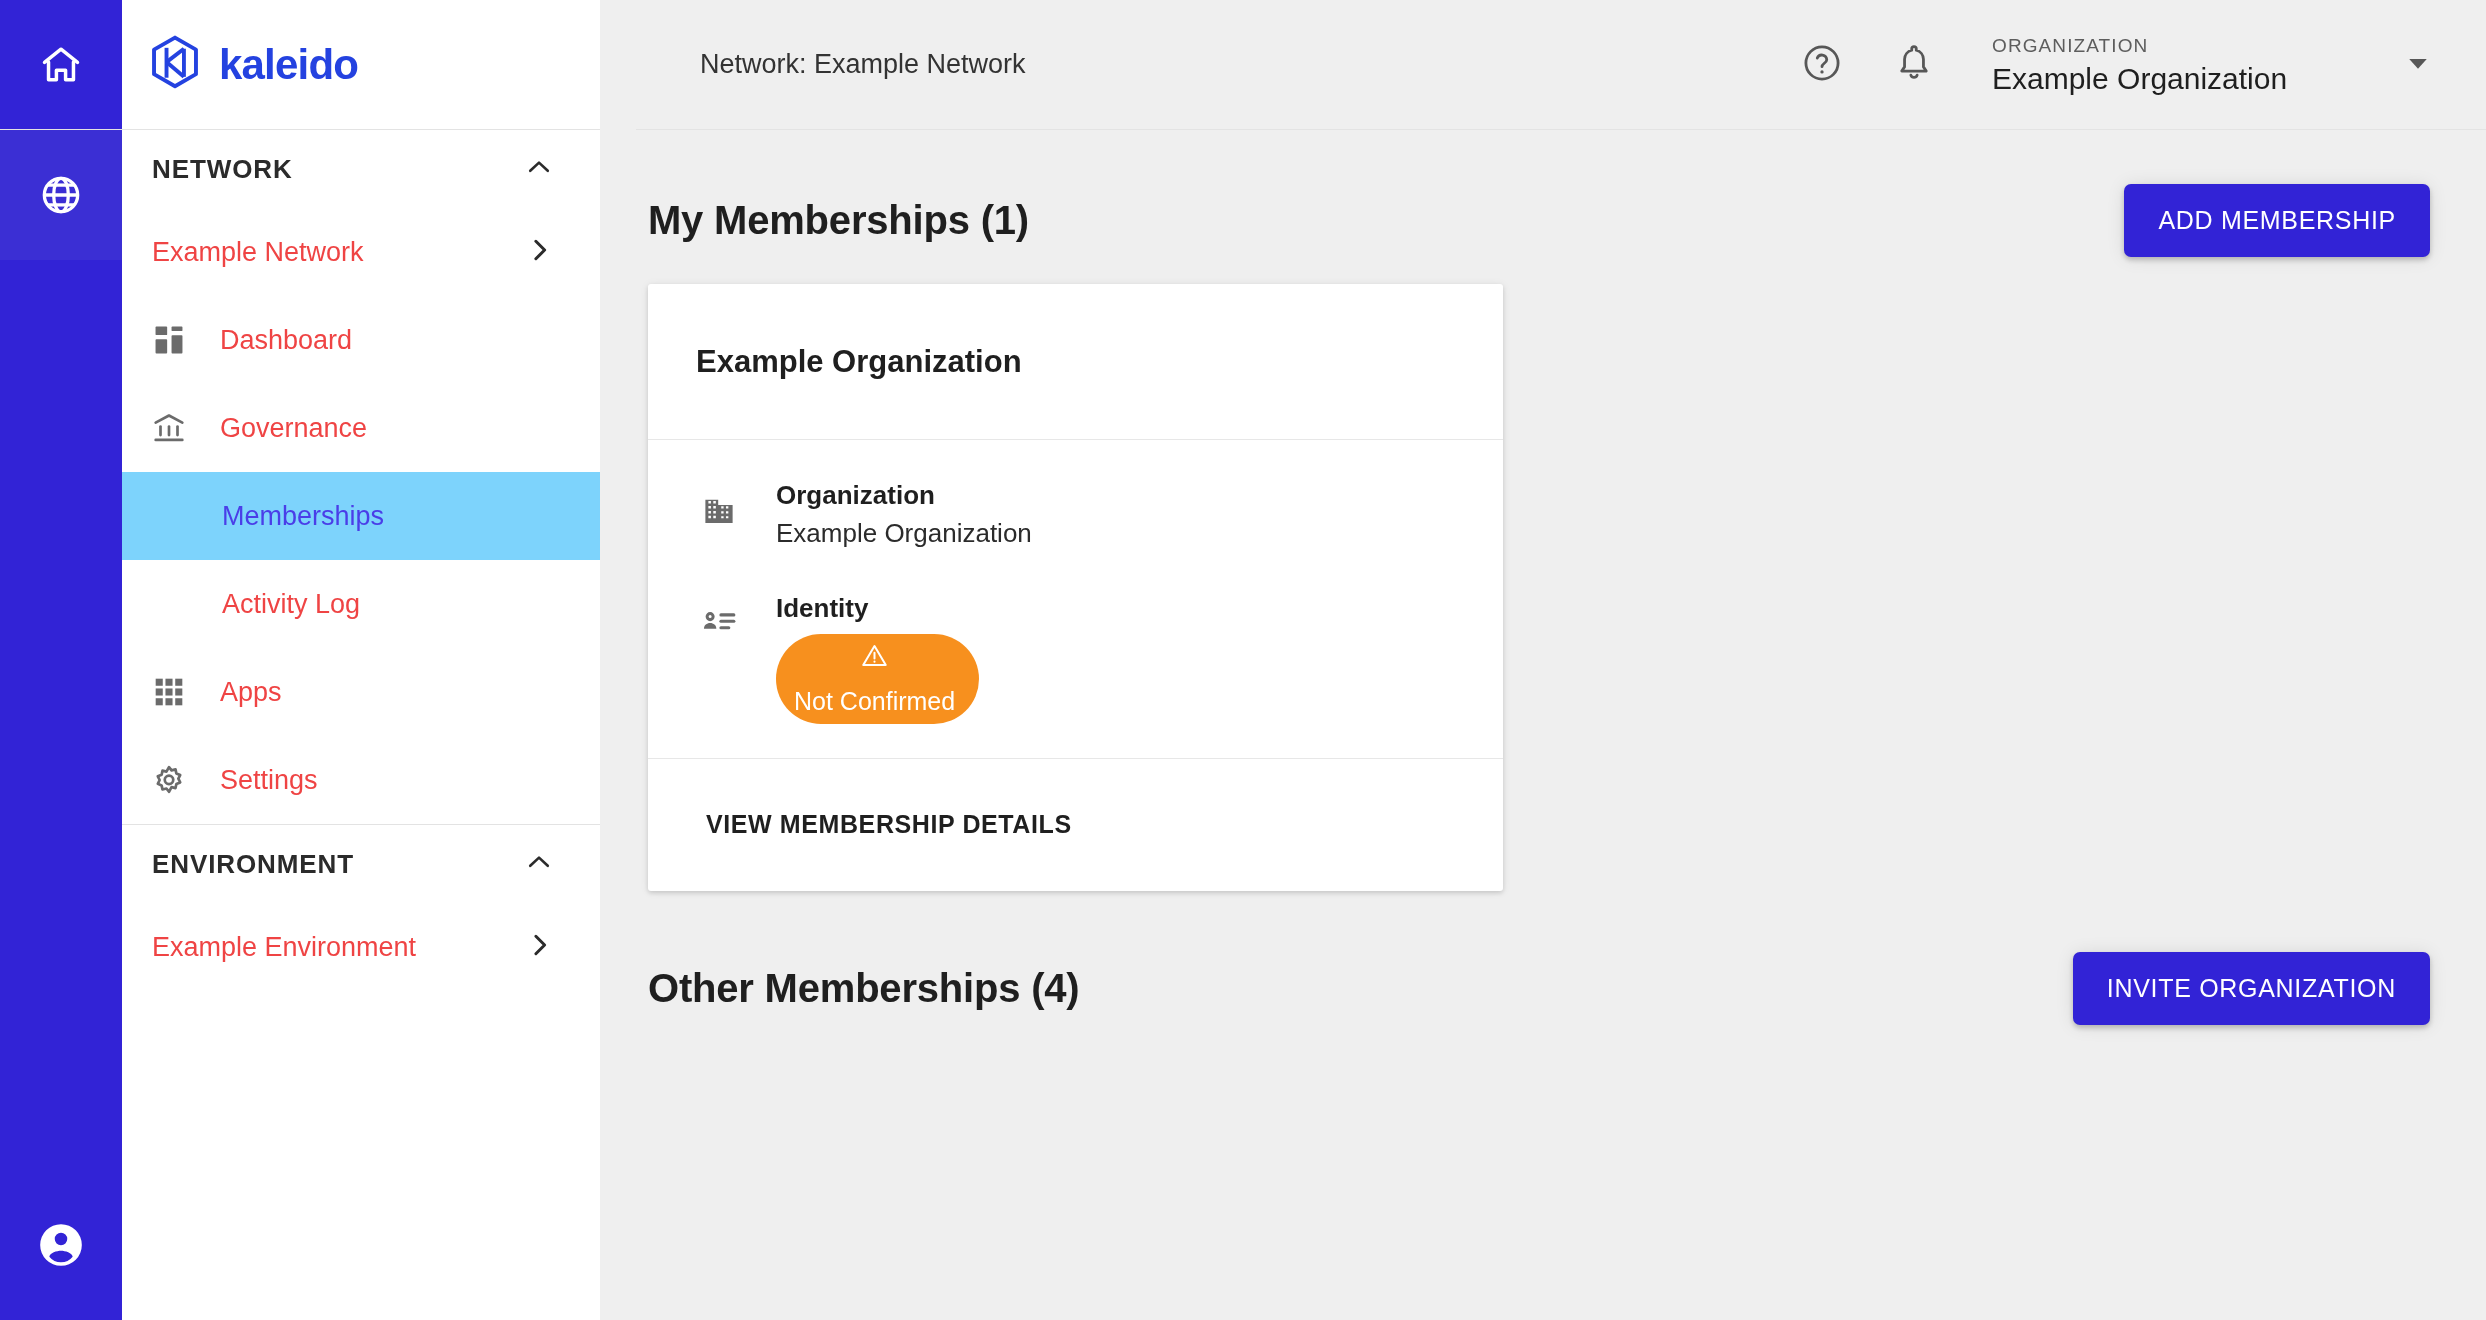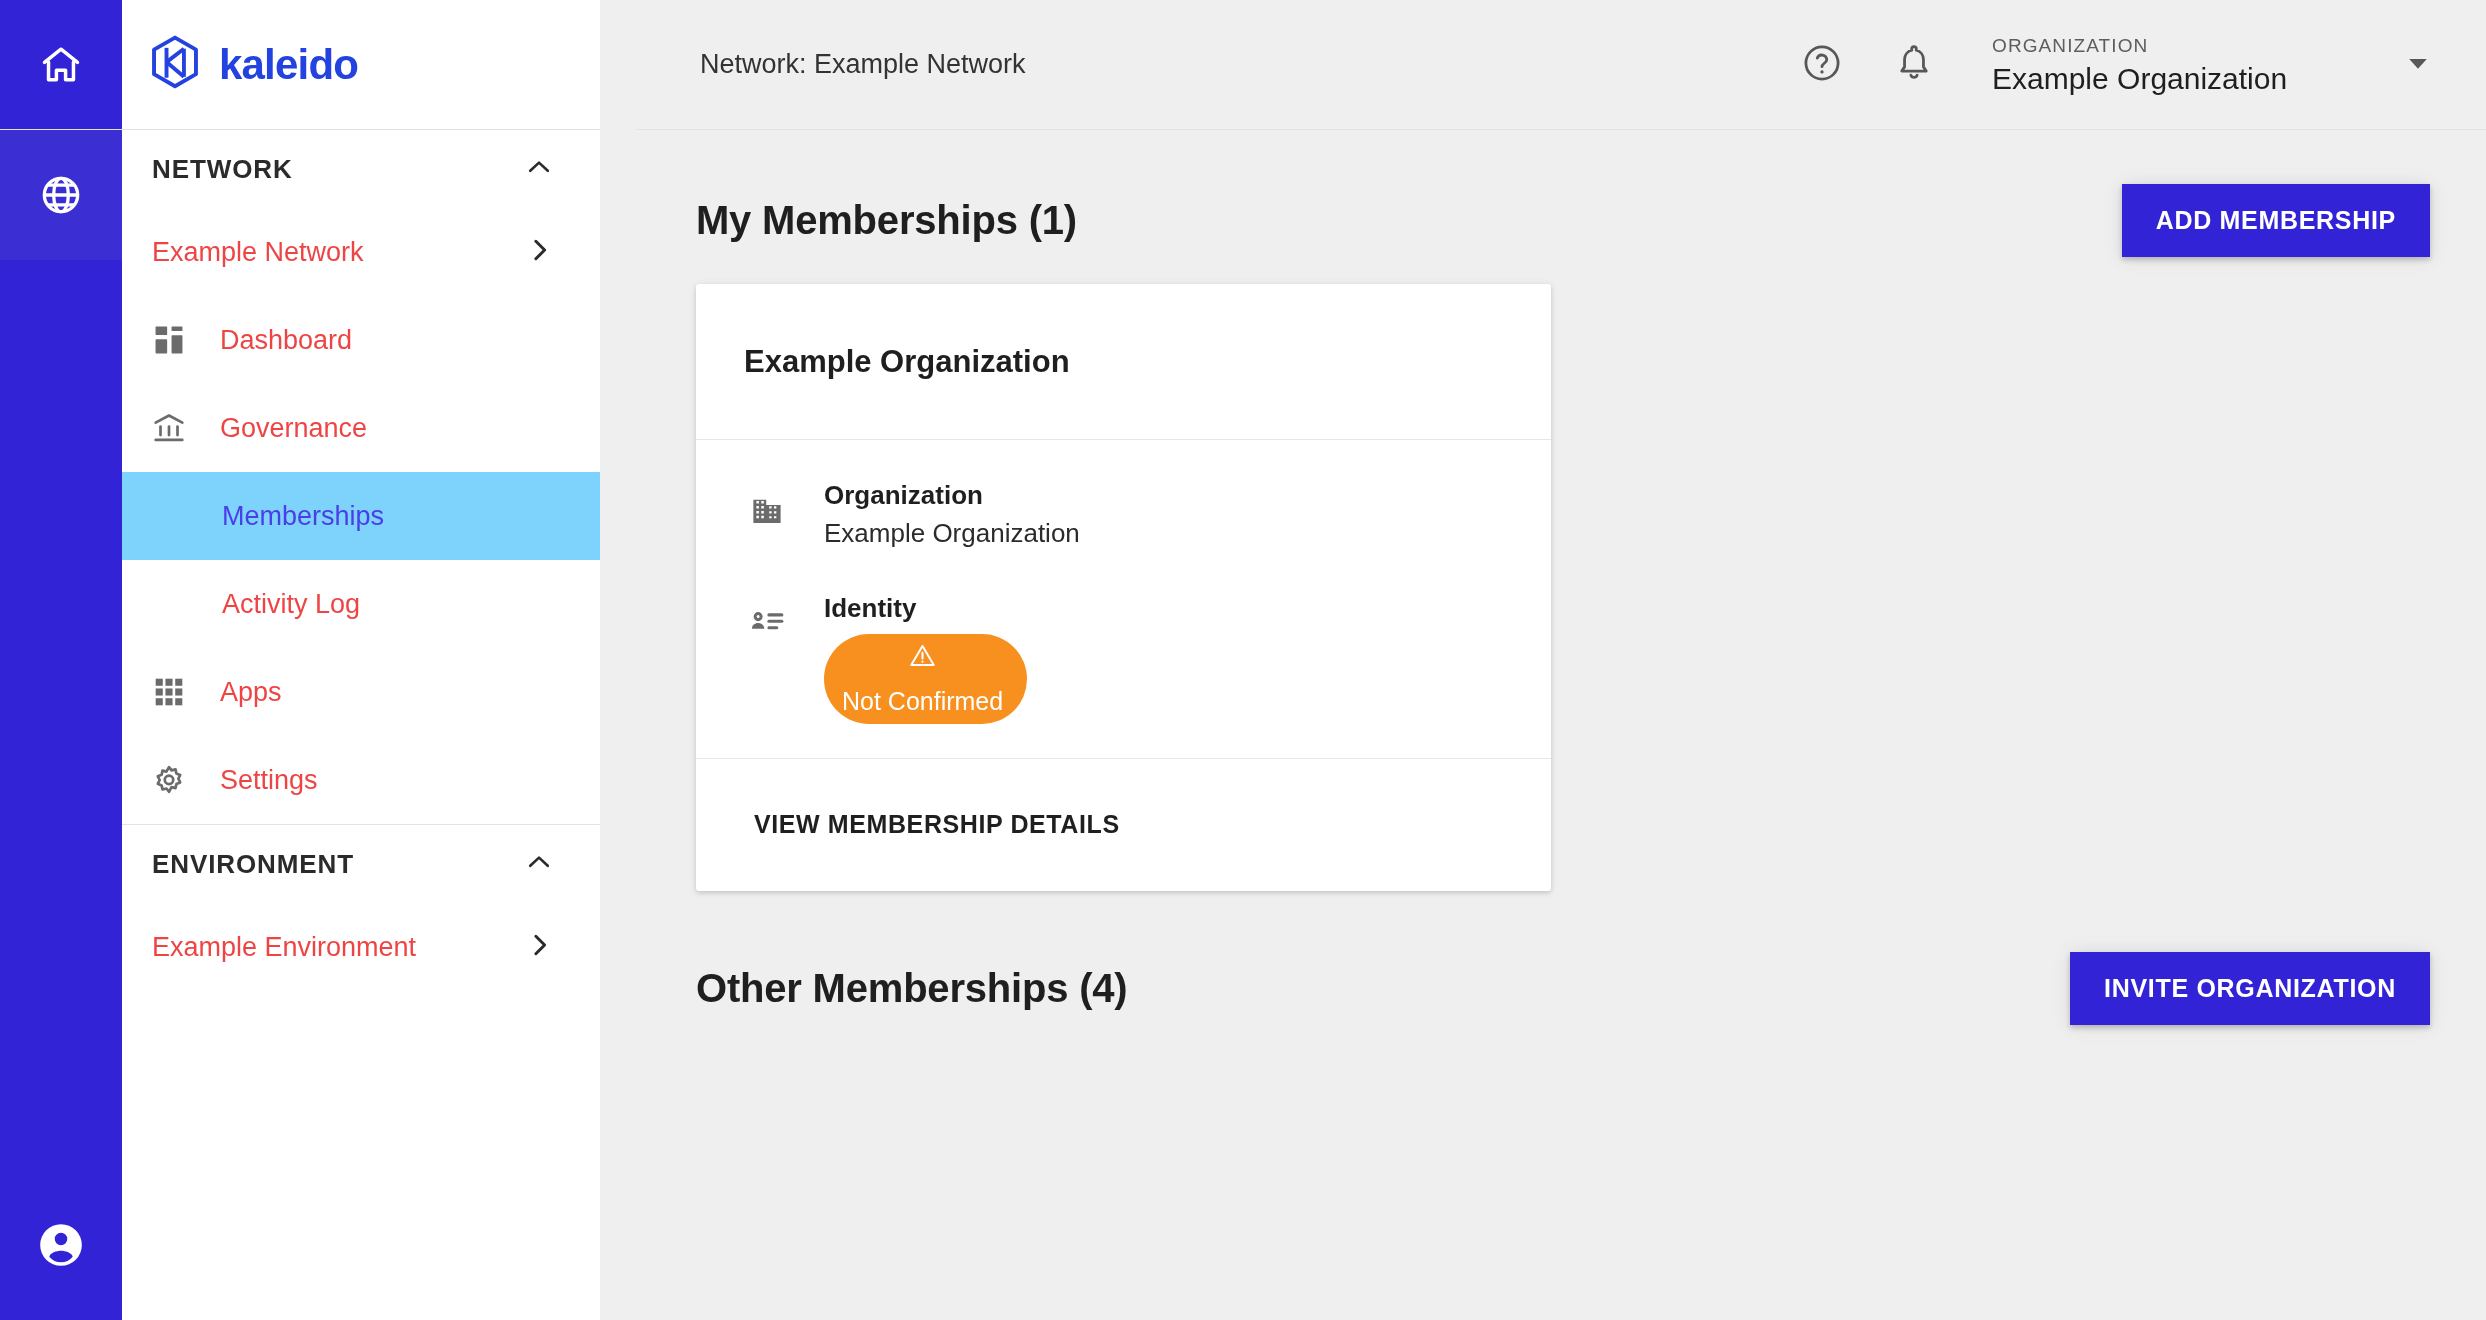--- a/index.html
+++ b/index.html
@@ -106,31 +106,31 @@
   }
   .org-block {
     margin-left: 32px; display: flex; align-items: center;
     cursor: pointer; padding-right: 8px;
   }
   .org-text { display: flex; flex-direction: column; justify-content: center; min-width: 370px; }
   .org-label { font-size: 19px; color: #5d5d5d; letter-spacing: 1.1px; line-height: 1.5; }
   .org-name { font-size: 30px; color: #1f1f1f; font-weight: 400; line-height: 1.25; }
   .caret { margin-left: 42px; }
 
-  .content { flex: 1 1 auto; padding: 52px 56px 0 96px; overflow: hidden; }
+  .content { flex: 1 1 auto; padding: 52px 56px 0 48px; overflow: hidden; }
   .row-head {
     display: flex; align-items: center; justify-content: space-between;
     height: 76px;
   }
   .h-title { font-size: 40px; font-weight: 700; color: #1f1f1f; letter-spacing: -0.2px; }
   .btn {
     background: #3223d6; color: #fff;
-    border: none; border-radius: 0;
+    border: none; border-radius: 7px;
     font-family: "Liberation Sans", sans-serif;
-    font-size: 25px; font-weight: 700; letter-spacing: 0.7px;
+    font-size: 25px; font-weight: 400; letter-spacing: 0.7px;
     padding: 22px 34px;
     cursor: pointer;
     box-shadow: 0 3px 5px rgba(0,0,0,0.20), 0 1px 18px rgba(0,0,0,0.10);
     white-space: nowrap;
   }
 
   .card {
     width: 855px;
     background: #fff;
     border-radius: 3px;

